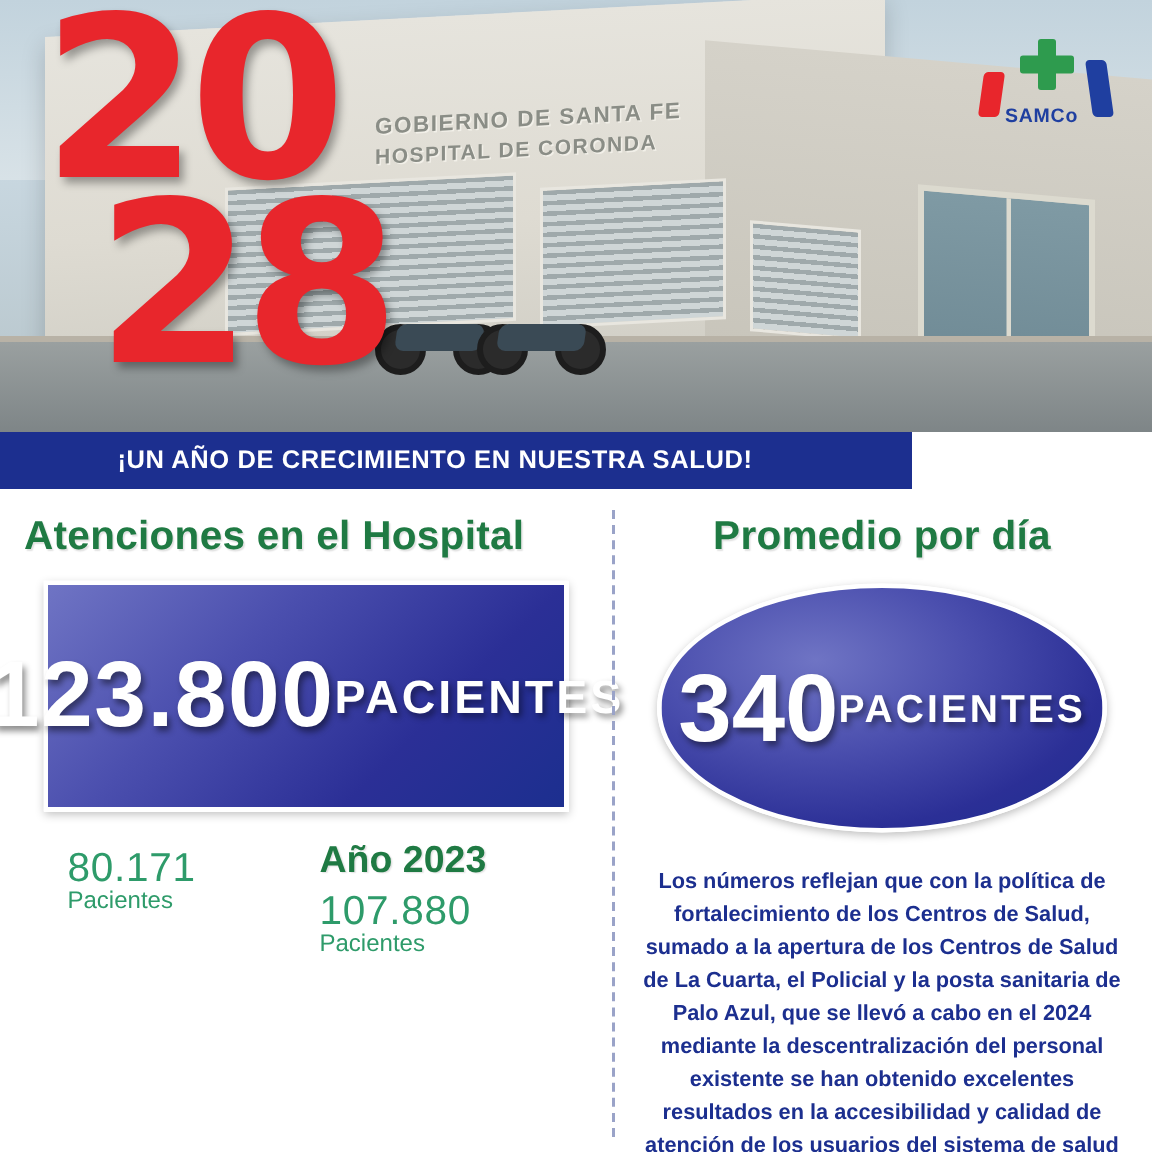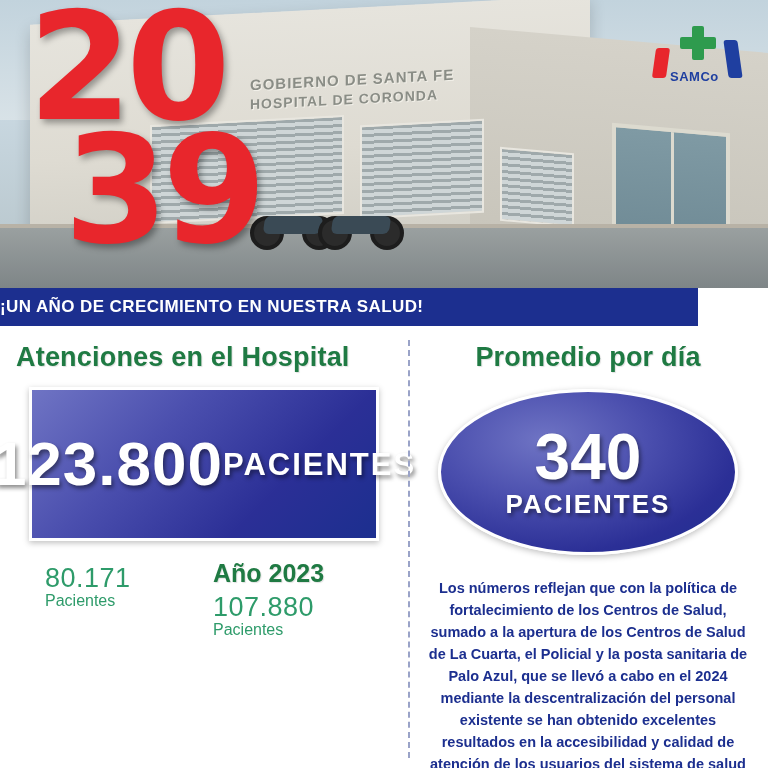--- a/index.html
+++ b/index.html
@@ -193,26 +193,26 @@
     position: absolute;
     left: 20px; bottom: 0;
     font-size: 13px;
     font-weight: bold;
     color: #1f3fa0;
     letter-spacing: 0.5px;
   }
 
   
   .banner {
-    width: 698px;
+    width: 608px;
     height: 38px;
     background: #1c2f8f;
     display: flex;
     align-items: center;
-    justify-content: flex-start;
+    justify-content: center;
     padding-right: 28px;
     box-sizing: border-box;
   }
   .banner-text {
     color: #ffffff;
     font-weight: bold;
     font-size: 17px;
     letter-spacing: 0.4px;
   }
 
@@ -324,21 +324,20 @@
   
   .ellipse {
     width: 294px;
     height: 160px;
     margin: 0 auto;
     border-radius: 50%;
     background: radial-gradient(ellipse at 35% 30%, #6f74c4 0%, #4b4fae 38%, #2b2f96 72%, #1c2f8f 100%);
     border: 3px solid #ffffff;
     box-shadow: 0 2px 6px rgba(0,0,0,0.25);
     display: flex;
-    flex-direction: column;
     align-items: center;
     justify-content: center;
   }
   .ellipse .big-num {
     color: #ffffff;
     font-weight: bold;
     font-size: 64px;
     line-height: 1;
     text-shadow: 2px 3px 4px rgba(0,0,0,0.45);
   }
@@ -387,21 +386,21 @@
         <div class="body"></div>
     </div>
 
     <div class="hero-sign-text">
       <div>GOBIERNO DE SANTA FE</div>
       <div>HOSPITAL DE CORONDA</div>
     </div>
 
     <div class="year">
       <div class="l1">20</div>
-      <div class="l2">39</div>
+      <div class="l2">28</div>
     </div>
 
     <div class="logo">
       <div class="bar-red"></div>
       <div class="bar-blue"></div>
       <div class="cross-wrap">
         <div class="cross-v"></div>
         <div class="cross-h"></div>
       </div>
       <div class="samco-text">SAMCo</div>

